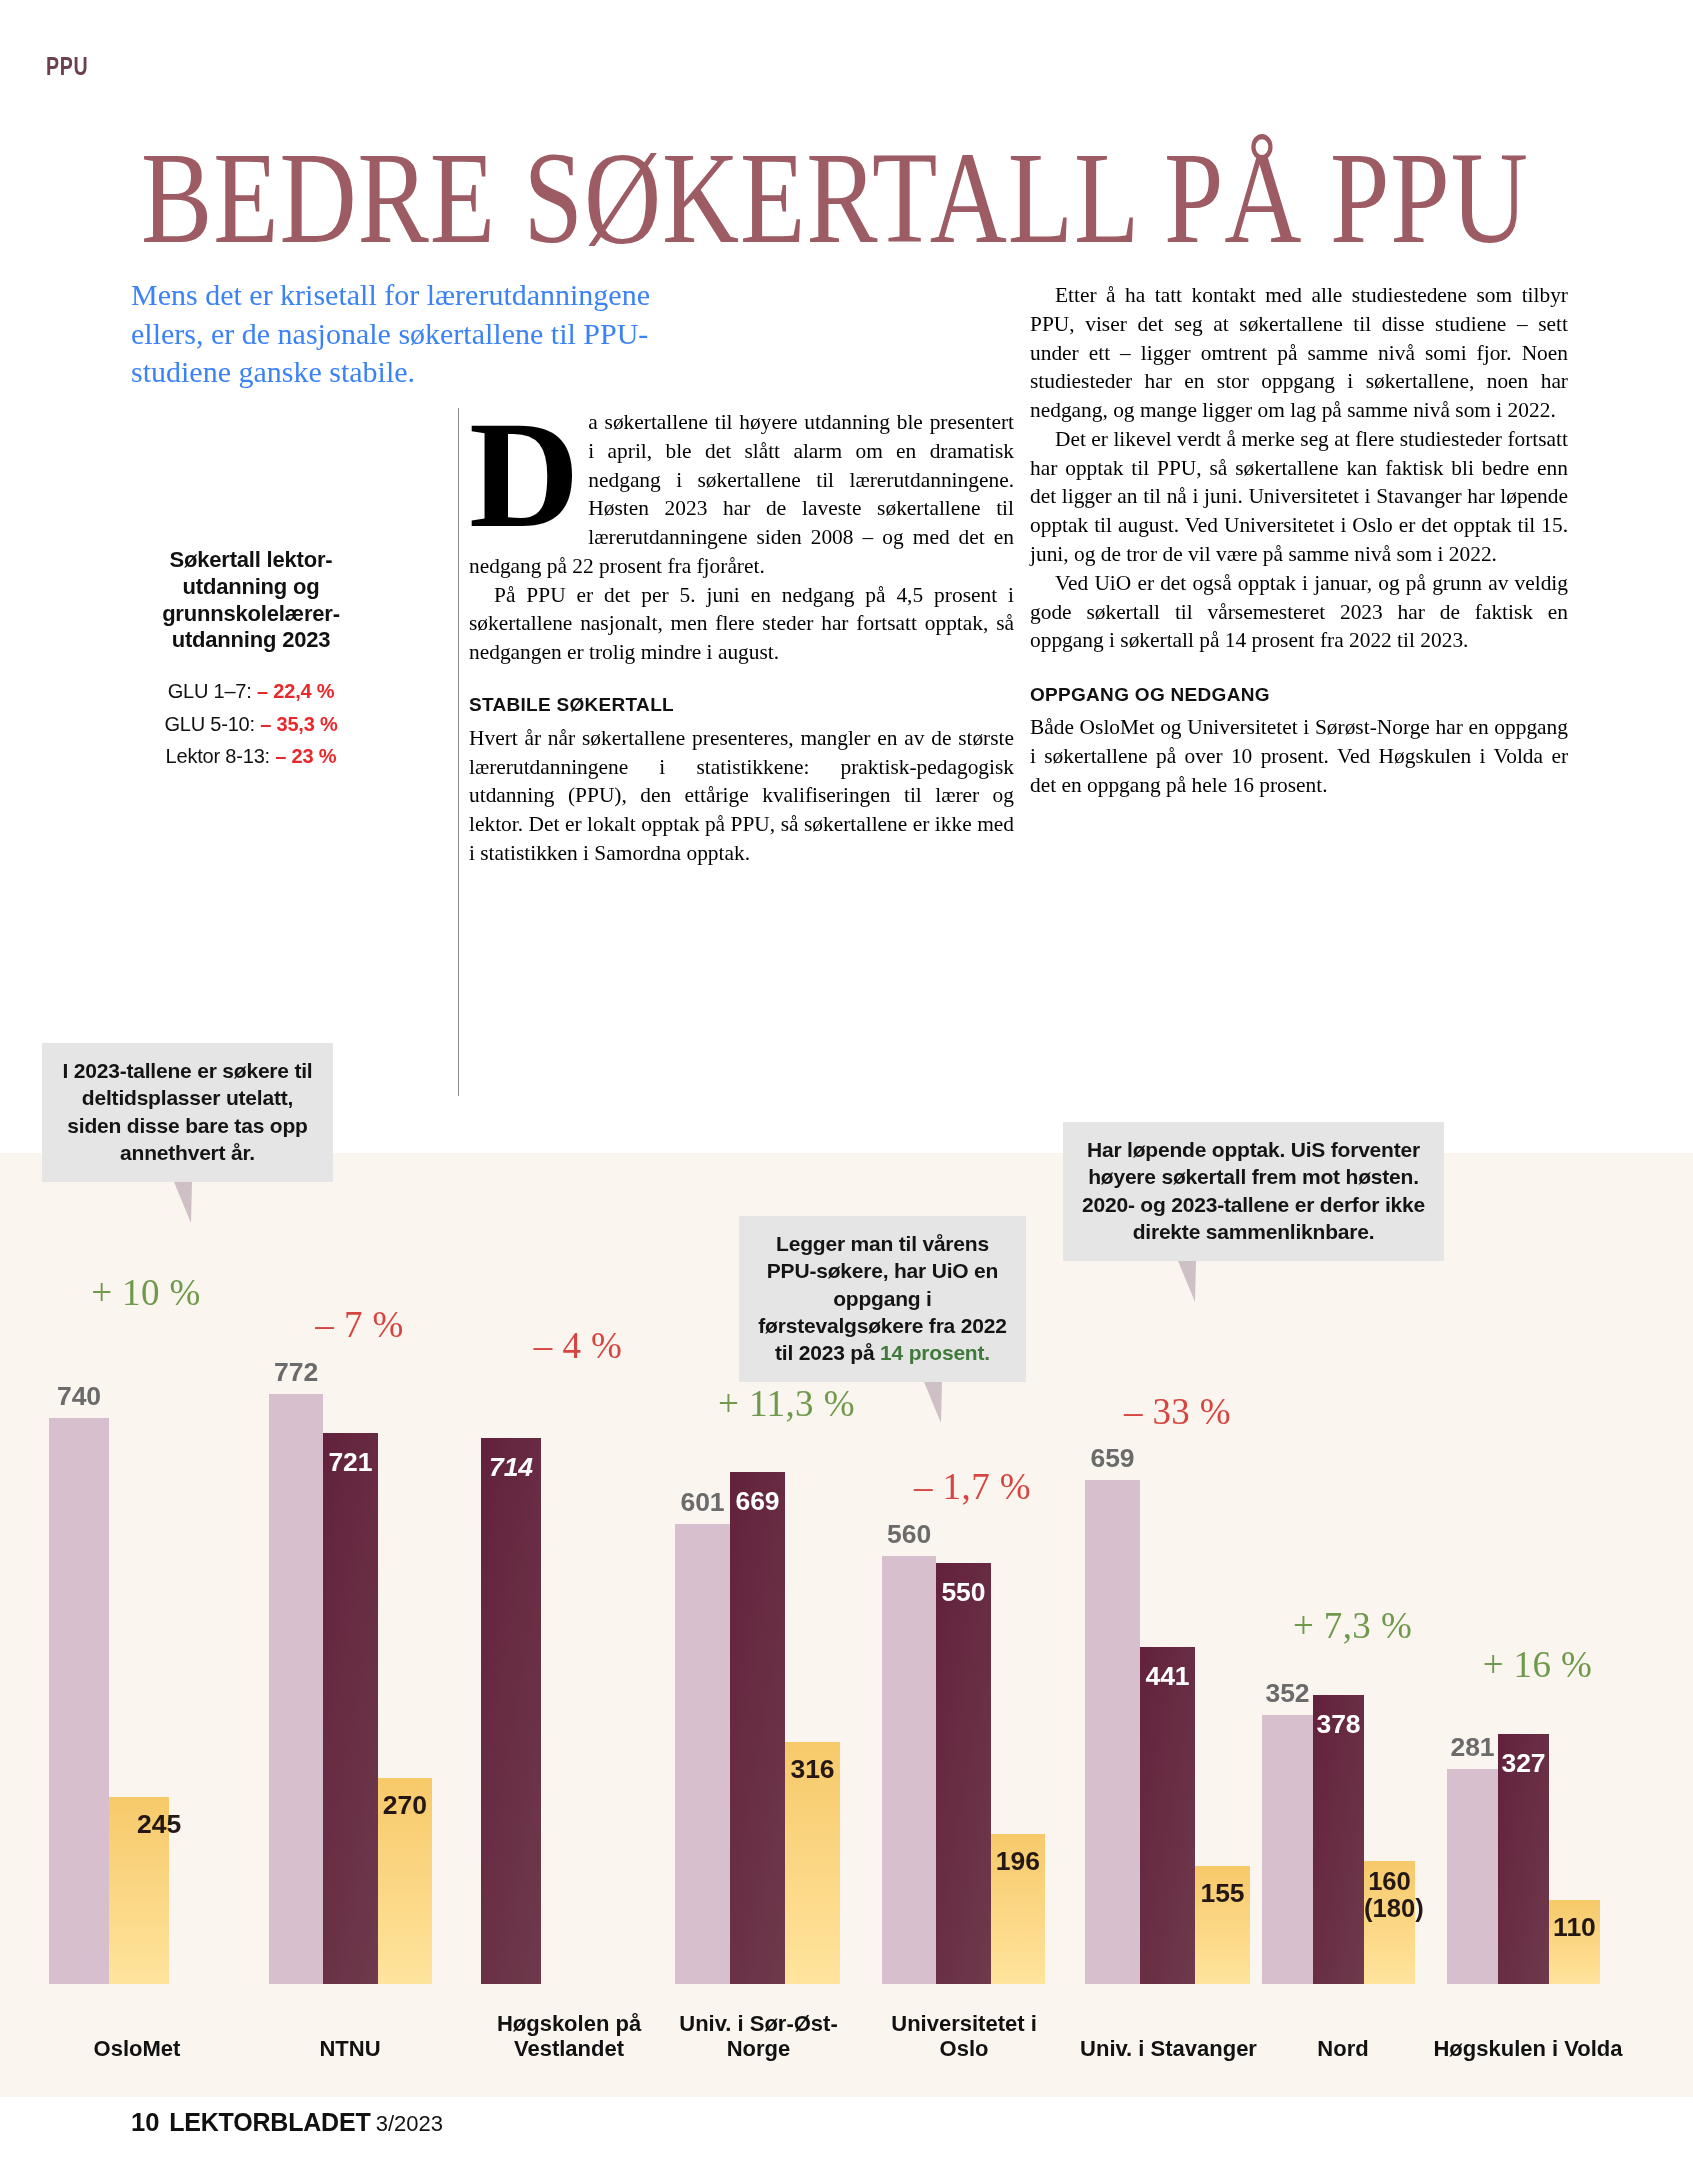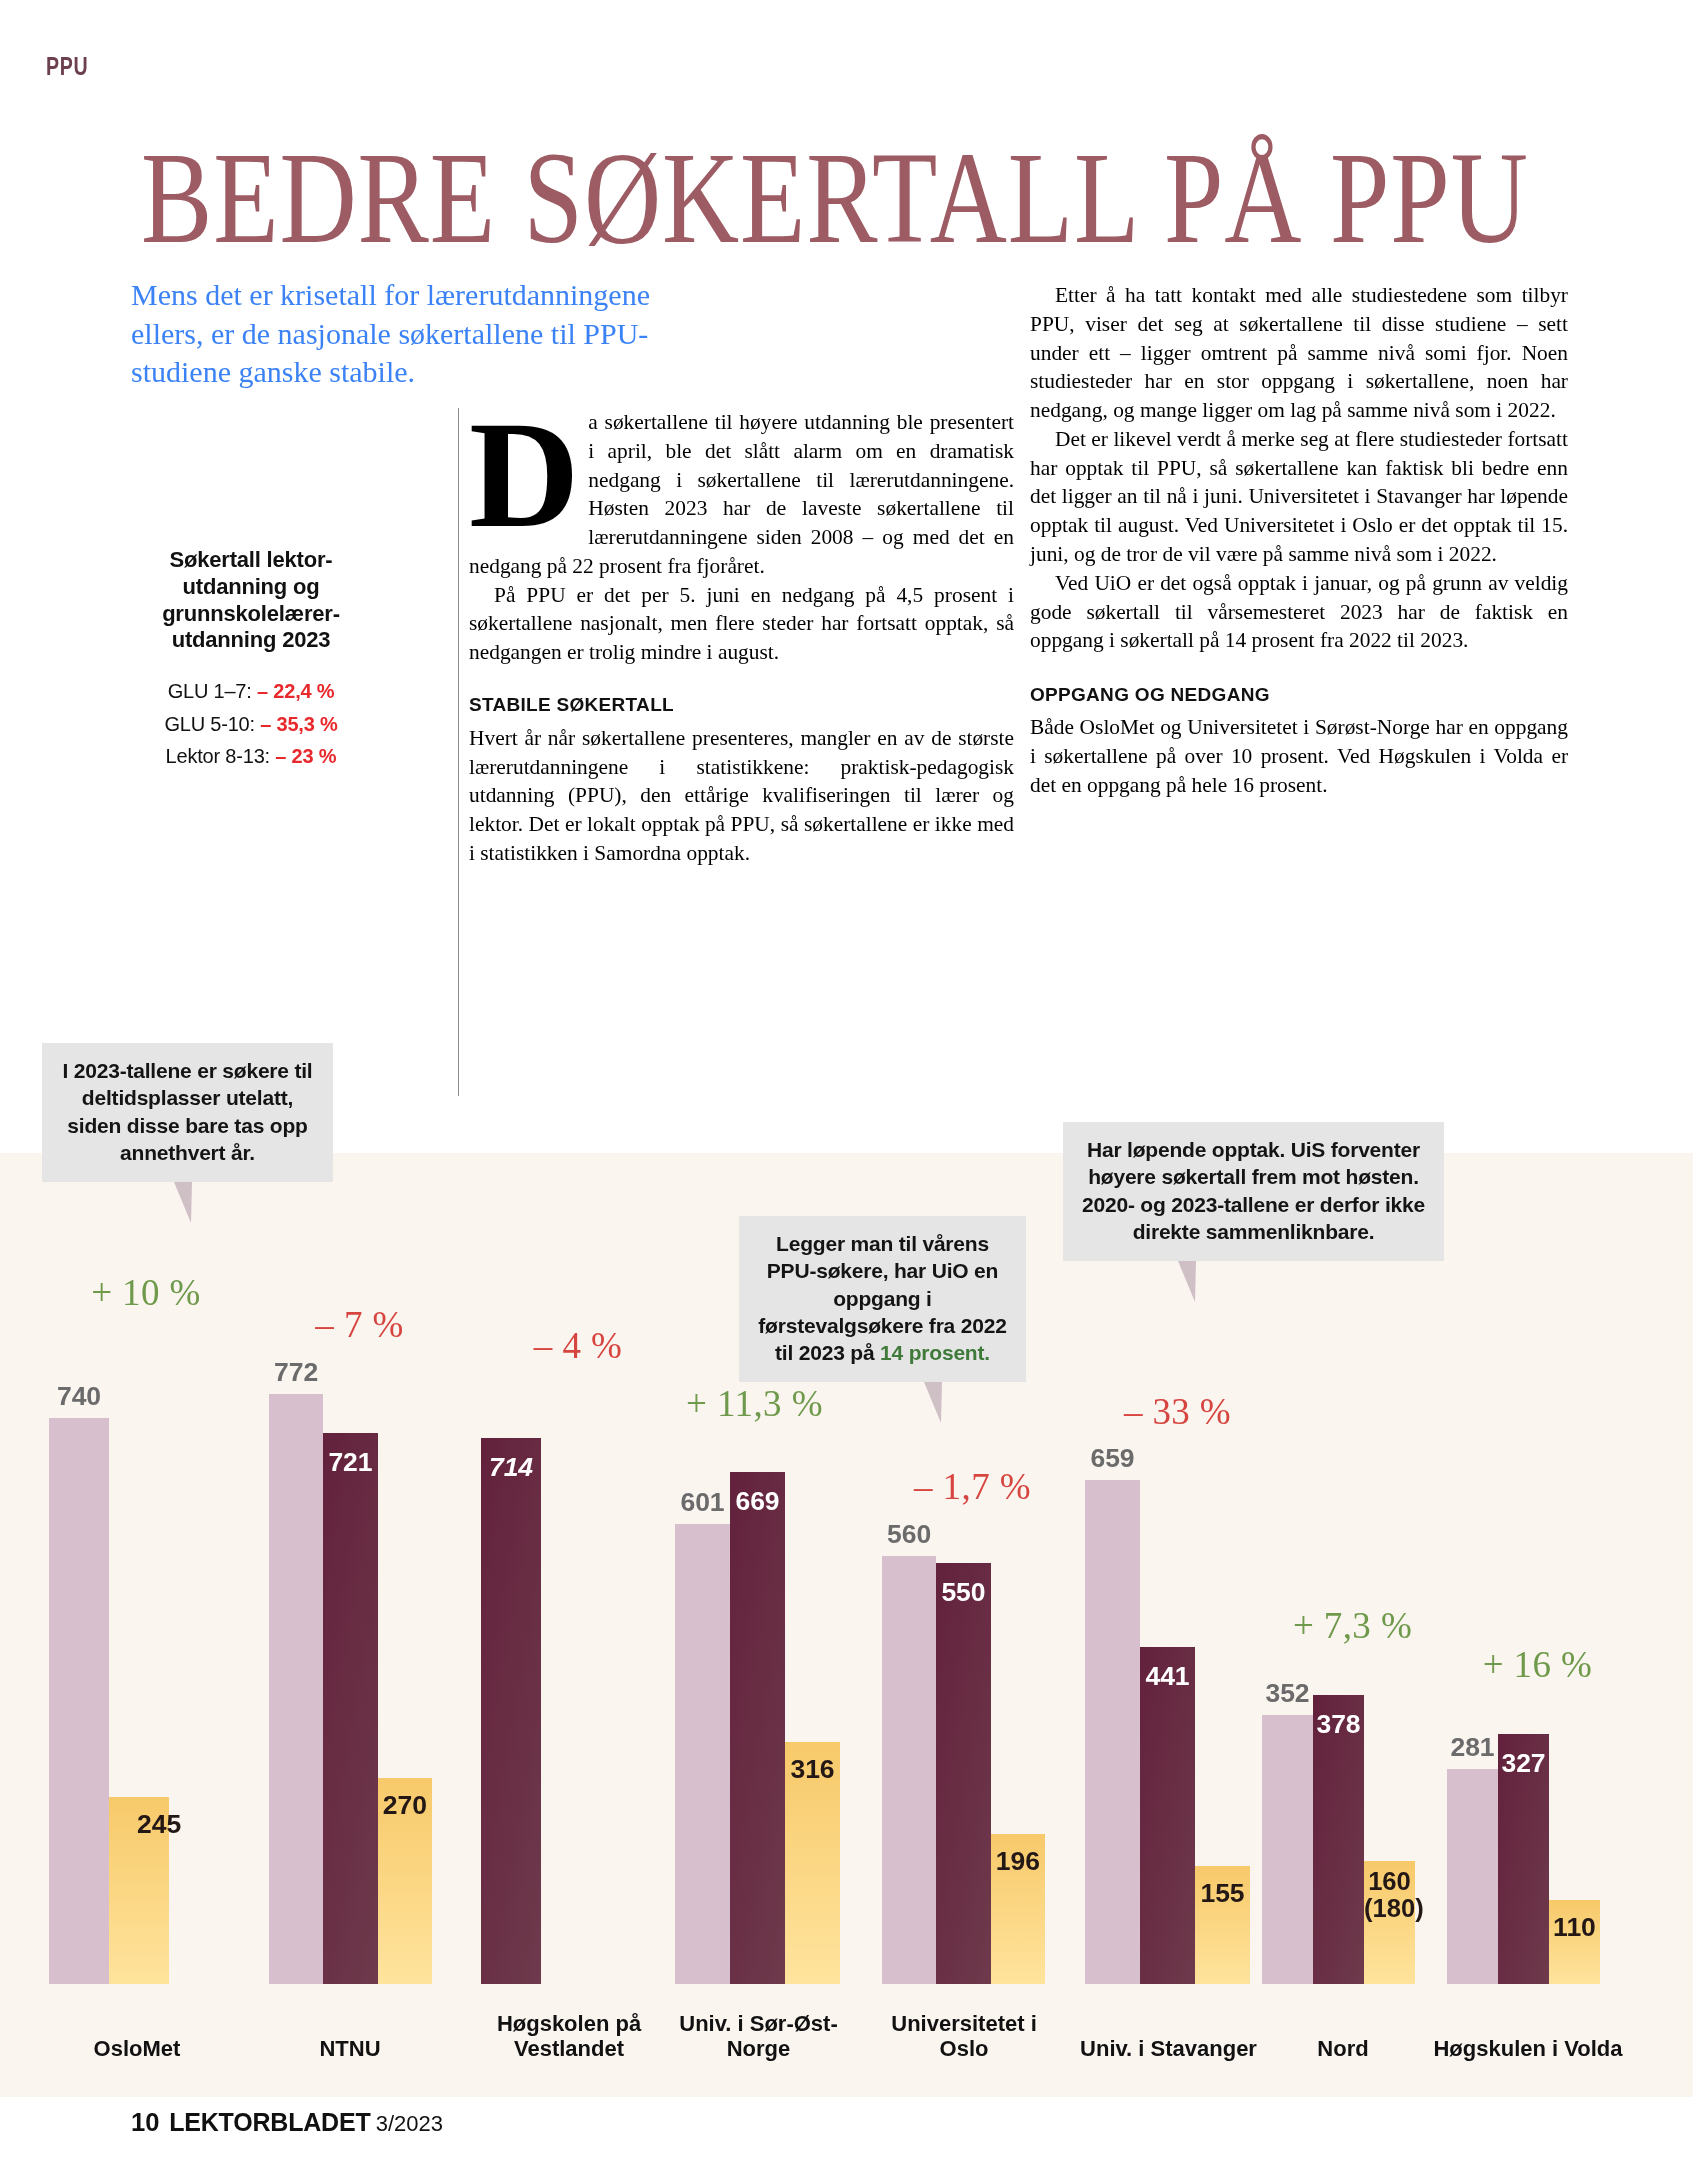--- a/index.html
+++ b/index.html
@@ -248,21 +248,21 @@
               <span class="lbl" style="white-space: pre-line;">601</span>
             </div>
             <div class="bar b2022" style="width: 55px; height: 512px;">
               <span class="lbl" style="white-space: pre-line;">669</span>
             </div>
             <div class="bar b2023" style="width: 55px; height: 242px;">
               <span class="lbl" style="white-space: pre-line;">316</span>
             </div>
           </div>
         </div>
-        <div class="pct up" style="left: 662px; width: 185px; text-align: center; bottom: 672px;">+ 11,3 %</div>
+        <div class="pct up" style="left: 694px; width: 185px; text-align: center; bottom: 672px;">+ 11,3 %</div>
         <div class="cat" style="left: 657px; width: 203px;">Univ. i Sør-Øst-Norge</div>
         <div class="group" style="left: 882px; width: 163px; height: 706px;">
           <div class="bars" style="width: 163px;">
             <div class="bar b2020" style="width: 55px; height: 428px;">
               <span class="lbl" style="white-space: pre-line;">560</span>
             </div>
             <div class="bar b2022" style="width: 55px; height: 421px;">
               <span class="lbl" style="white-space: pre-line;">550</span>
             </div>
             <div class="bar b2023" style="width: 55px; height: 150px;">

